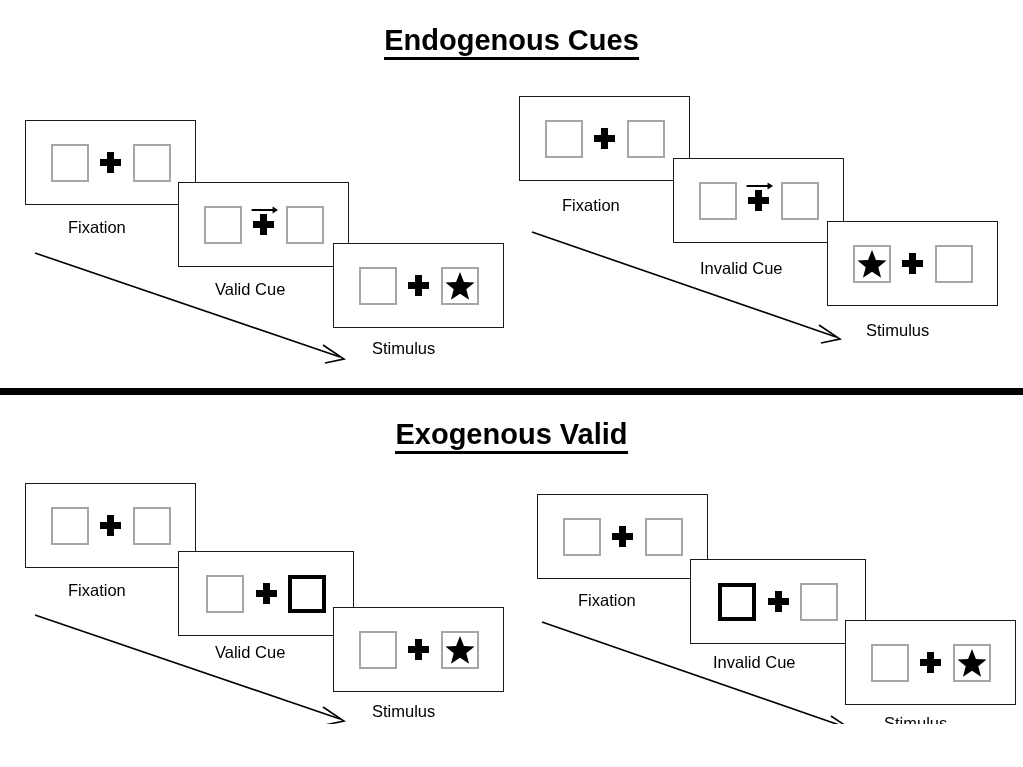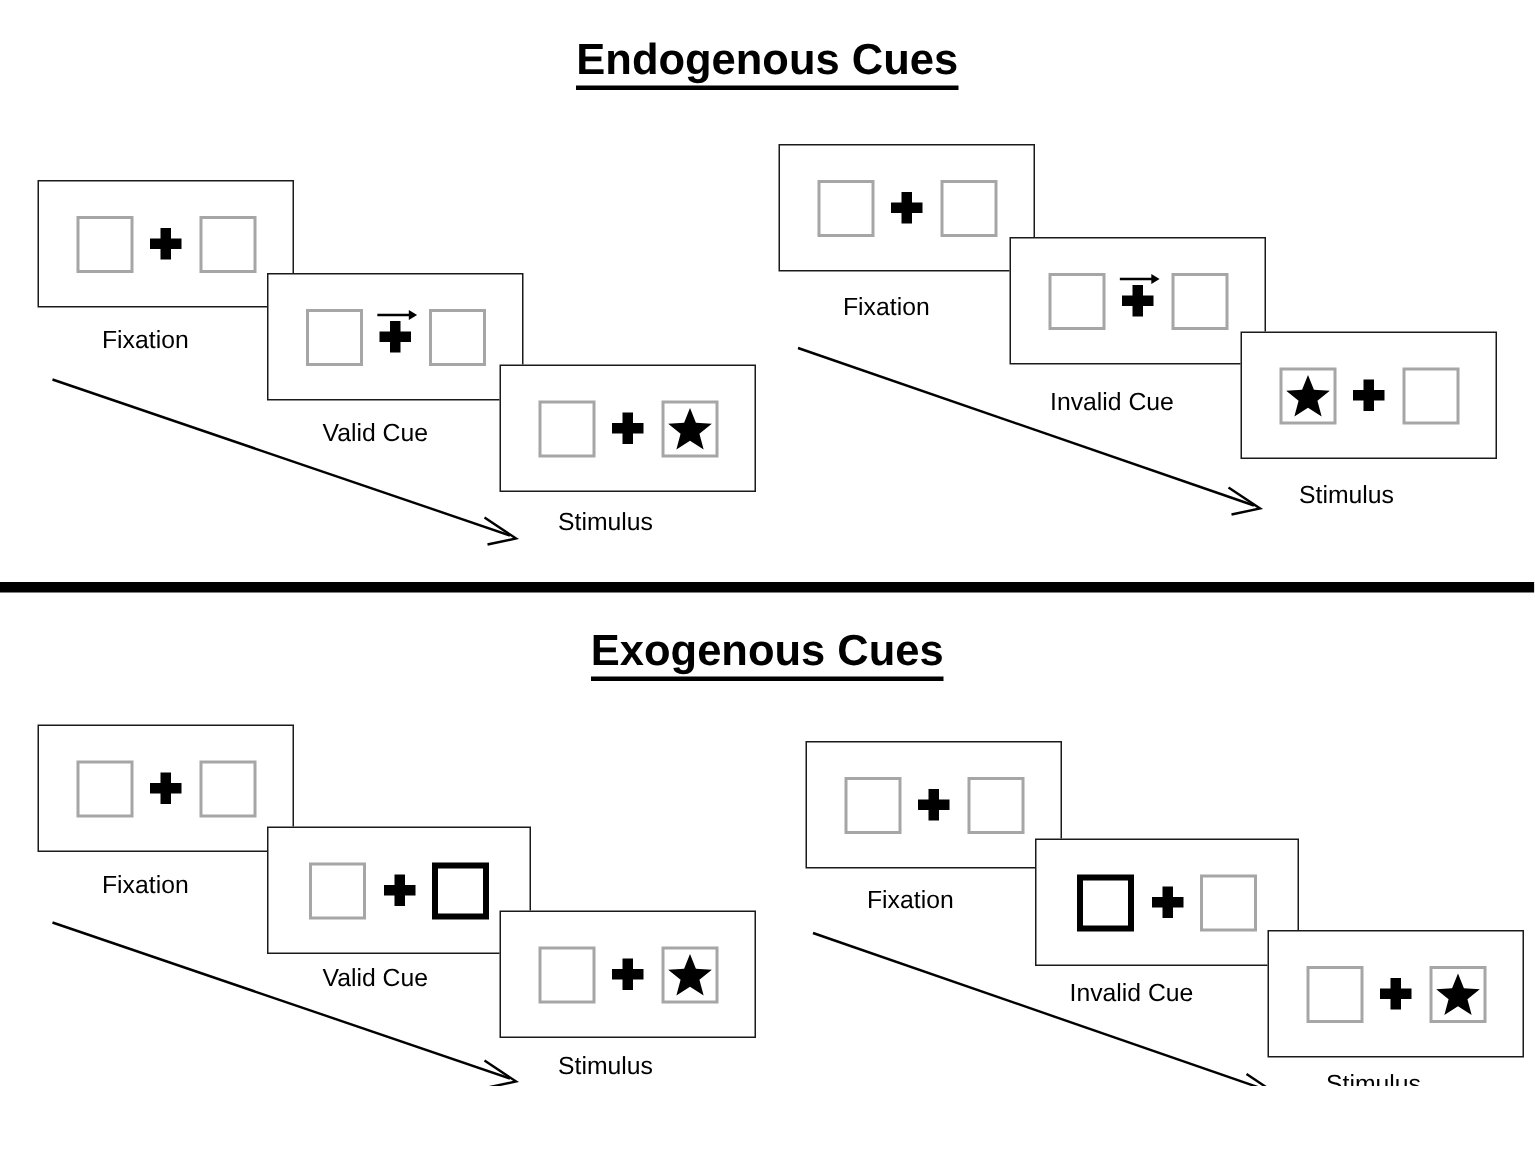--- a/index.html
+++ b/index.html
@@ -231,21 +231,21 @@
   <div class="caption" style="left:866px; top:321px;">Stimulus</div>
 
   <svg class="time-arrow" style="left:520px; top:222px; width:340px; height:130px;" viewBox="0 0 340 130">
     <line x1="12" y1="10" x2="316" y2="115" stroke="#000" stroke-width="1.6"></line>
     <polyline points="299,103 320,117 301,121" fill="none" stroke="#000" stroke-width="1.6"></polyline>
   </svg>
 
   <div class="divider" style="top:388px;"></div>
 
   <div class="section-title" style="top:418px;">
-    <span>Exogenous Cues</span>
+    <span>Exogenous Valid</span>
   </div>
 
   <div class="frame" style="left:25px; top:483px; width:171px; height:85px;">
     <div class="frame-inner">
       <div class="cell"></div>
       <div class="cross-wrap">
         <div class="cross"></div>
       </div>
       <div class="cell"></div>
     </div>

